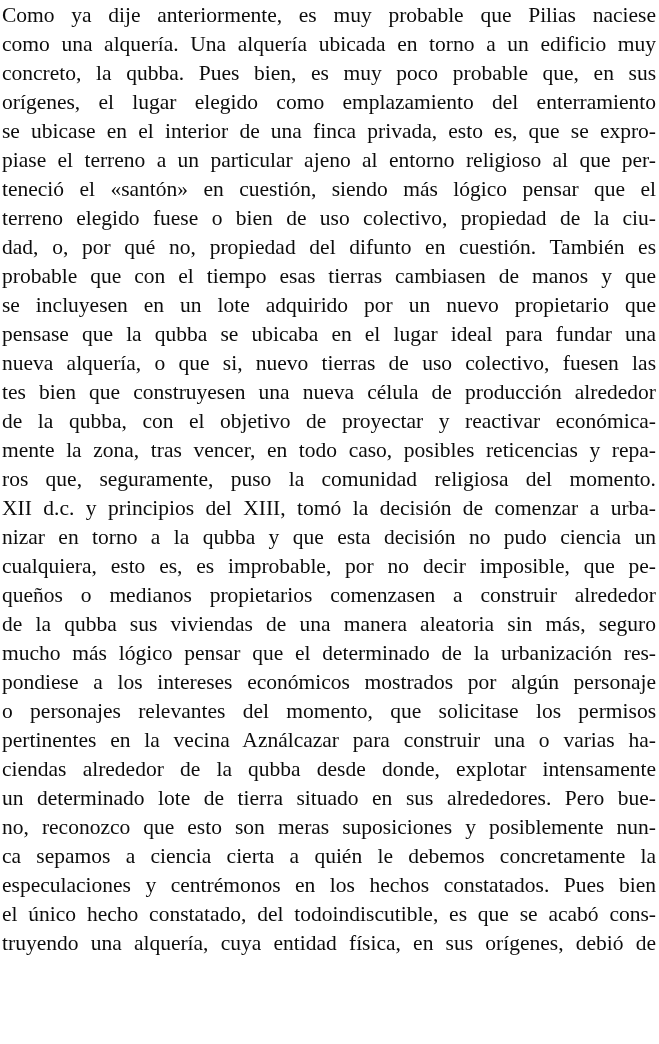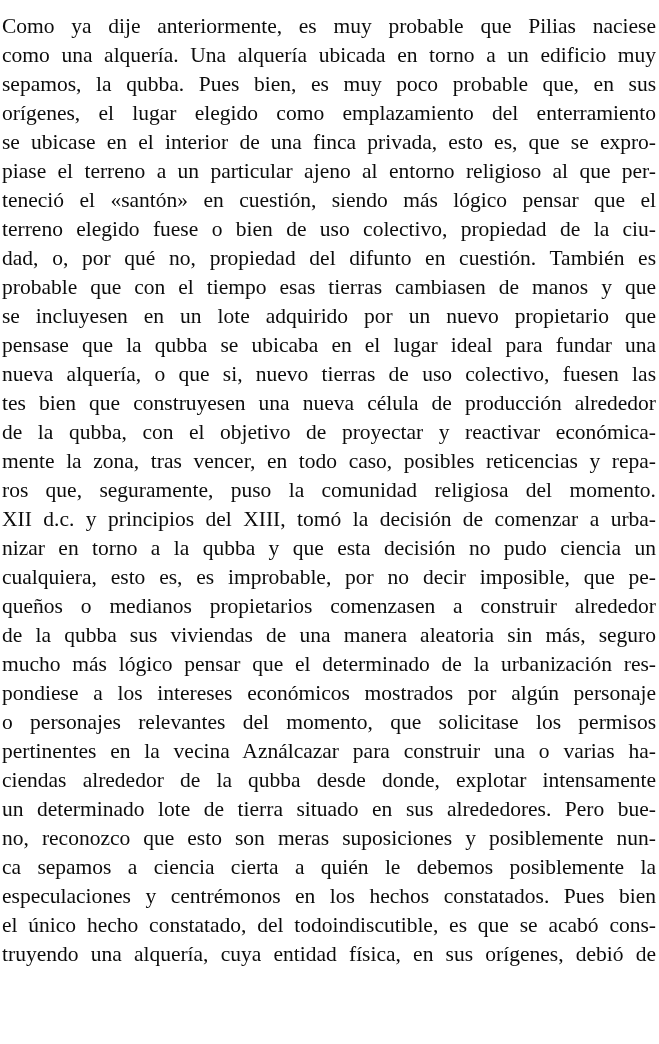--- a/index.html
+++ b/index.html
@@ -9,21 +9,21 @@
   }
   body {
     width: 659px;
     height: 1044px;
     overflow: hidden;
   }
   .page {
     width: 659px;
     height: 1044px;
     box-sizing: border-box;
-    padding: 12px 3px 0 2px;
+    padding: 1px 3px 0 2px;
     background: #ffffff;
     color: #0c0c0c;
     font-family: "Liberation Serif", "DejaVu Serif", serif;
     font-size: 21.5px;
     overflow: hidden;
   }
   .line {
     height: 29px;
     line-height: 29px;
     text-align: justify;
@@ -32,21 +32,21 @@
     overflow: hidden;
   }
 </style>
 </head>
 <body>
 
 <div class="page">
   <div id="paragraph-block">
       <div class="line">Como ya dije anteriormente, es muy probable que Pilias naciese</div>
       <div class="line">como una alquería. Una alquería ubicada en torno a un edificio muy</div>
-      <div class="line">sepamos, la qubba. Pues bien, es muy poco probable que, en sus</div>
+      <div class="line">concreto, la qubba. Pues bien, es muy poco probable que, en sus</div>
       <div class="line">orígenes, el lugar elegido como emplazamiento del enterramiento</div>
       <div class="line">se ubicase en el interior de una finca privada, esto es, que se expro-</div>
       <div class="line">piase el terreno a un particular ajeno al entorno religioso al que per-</div>
       <div class="line">teneció el «santón» en cuestión, siendo más lógico pensar que el</div>
       <div class="line">terreno elegido fuese o bien de uso colectivo, propiedad de la ciu-</div>
       <div class="line">dad, o, por qué no, propiedad del difunto en cuestión. También es</div>
       <div class="line">probable que con el tiempo esas tierras cambiasen de manos y que</div>
       <div class="line">se incluyesen en un lote adquirido por un nuevo propietario que</div>
       <div class="line">pensase que la qubba se ubicaba en el lugar ideal para fundar una</div>
       <div class="line">nueva alquería, o que si, nuevo tierras de uso colectivo, fuesen las</div>
@@ -59,18 +59,18 @@
       <div class="line">cualquiera, esto es, es improbable, por no decir imposible, que pe-</div>
       <div class="line">queños o medianos propietarios comenzasen a construir alrededor</div>
       <div class="line">de la qubba sus viviendas de una manera aleatoria sin más, seguro</div>
       <div class="line">mucho más lógico pensar que el determinado de la urbanización res-</div>
       <div class="line">pondiese a los intereses económicos mostrados por algún personaje</div>
       <div class="line">o personajes relevantes del momento, que solicitase los permisos</div>
       <div class="line">pertinentes en la vecina Aználcazar para construir una o varias ha-</div>
       <div class="line">ciendas alrededor de la qubba desde donde, explotar intensamente</div>
       <div class="line">un determinado lote de tierra situado en sus alrededores. Pero bue-</div>
       <div class="line">no, reconozco que esto son meras suposiciones y posiblemente nun-</div>
-      <div class="line">ca sepamos a ciencia cierta a quién le debemos posiblemente la</div>
+      <div class="line">ca sepamos a ciencia cierta a quién le debemos concretamente la</div>
       <div class="line">especulaciones y centrémonos en los hechos constatados. Pues bien</div>
       <div class="line">el único hecho constatado, del todoindiscutible, es que se acabó cons-</div>
       <div class="line">truyendo una alquería, cuya entidad física, en sus orígenes, debió de</div>
     </div>
 </div>
 
 </body></html>

